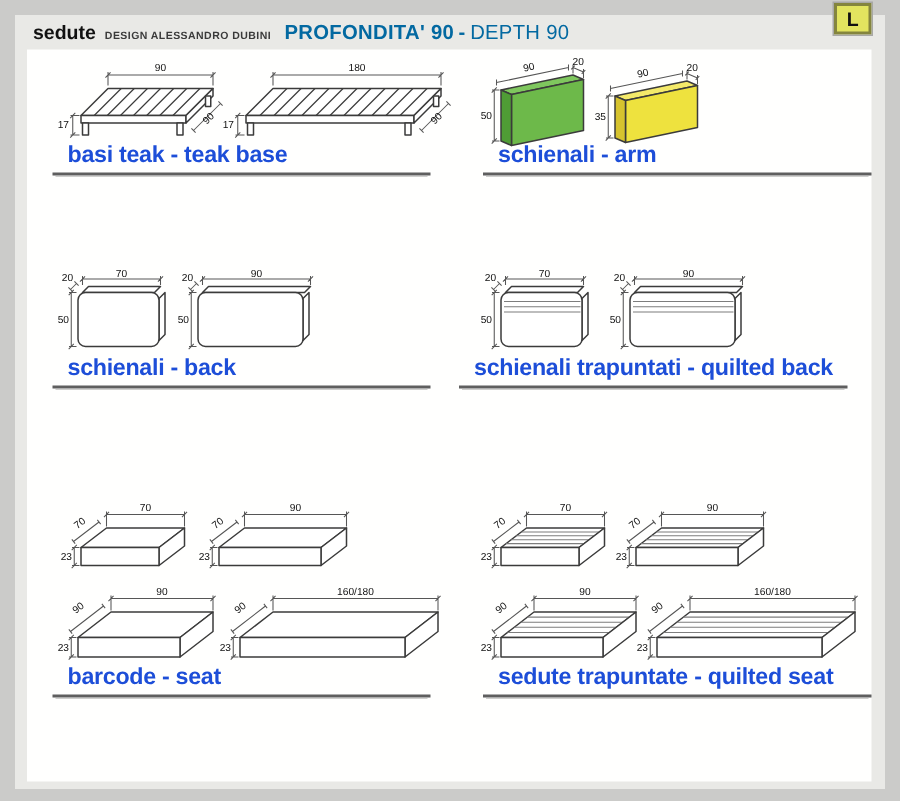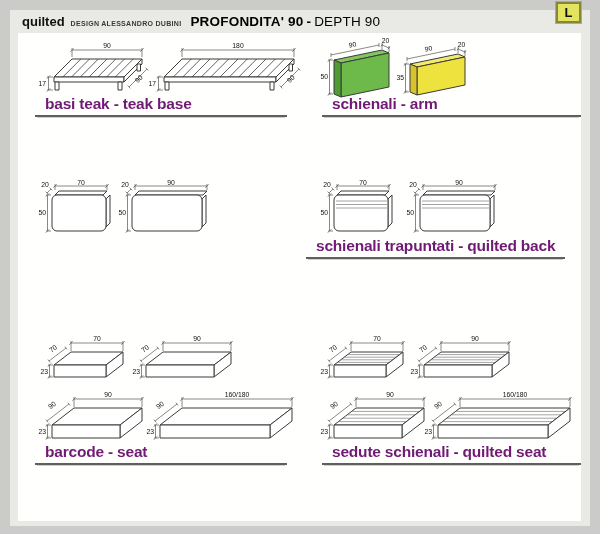--- a/index.html
+++ b/index.html
@@ -2,46 +2,46 @@
 <html><head>
 <meta charset="utf-8">
 <style>
   * { margin:0; padding:0; box-sizing:border-box; }
   html,body { font-family:"Liberation Sans", sans-serif; background:#b9b9b7; }
   .page { position:relative; width:600px; height:534px; background:#cbcbc9; overflow:hidden; }
   .inner { position:absolute; left:10px; top:10px; width:580px; height:516px; background:#e9e9e6; }
   .header { position:absolute; left:12px; top:4px; display:flex; align-items:baseline; white-space:nowrap; }
   .brand { font-weight:bold; font-size:13px; color:#111; letter-spacing:0; }
   .designer { margin-left:6px; font-weight:bold; font-size:7px; color:#3a3a3a; letter-spacing:0.3px; }
-  .title { margin-left:9px; font-size:13.5px; font-weight:bold; color:#000000; letter-spacing:0.2px; }
+  .title { margin-left:9px; font-size:13.5px; font-weight:bold; color:#0369a1; letter-spacing:0.2px; }
   .title .ts { margin:0 3px; }
   .title .te { font-weight:normal; }
   .badge { position:absolute; left:556px; top:2px; width:25px; height:21px; background:#e2e45f;
            border:2px solid #84853e; outline:1px solid #a8a8a6; color:#111; font-weight:bold;
            font-size:13px; text-align:center; line-height:17px; }
   .panel { position:absolute; left:8px; top:23px; width:563px; height:488px; background:#fffffe; }
-  .sec { position:absolute; font-weight:bold; font-size:15.5px; color:#701a75; letter-spacing:-0.2px;
+  .sec { position:absolute; font-weight:bold; font-size:15.5px; color:#1d4ed8; letter-spacing:-0.2px;
          line-height:16px; padding:2px 0 3px 10px; border-bottom:2px solid #5f5f5f;
          box-shadow:0 3px 0 -2px #cfcfcd; white-space:nowrap; }
   svg { position:absolute; overflow:visible; }
   .o  { fill:#fff; stroke:#3b3b3b; stroke-width:1; stroke-linejoin:round; }
   .l  { stroke:#3b3b3b; stroke-width:0.8; fill:none; }
   .q  { stroke:#7d7d7d; stroke-width:0.7; fill:none; }
   .d  { stroke:#565656; stroke-width:0.7; fill:none; }
   .af { stroke:#3b3b3b; stroke-width:1; stroke-linejoin:round; }
   text.t { font-family:"Liberation Sans", sans-serif; font-size:6.8px; fill:#101010; }
 </style>
 </head>
 <body>
 
 <div class="page">
   <div class="inner">
 
     <div class="header">
-      <span class="brand">quilted</span>
+      <span class="brand">sedute</span>
       <span class="designer">DESIGN ALESSANDRO DUBINI</span>
       <span class="title"><span class="tp">PROFONDITA' 90</span><span class="ts">-</span><span class="te">DEPTH 90</span></span>
     </div>
 
     <div class="panel">
 
       <svg style="left:20px;top:4px" width="112" height="64" viewBox="0 0 112 64">
         <g>
           <polygon class="o" points="16,40 86,40 104,22 34,22"></polygon>
           <path class="l" d="M24.8,40 L42.8,22 M33.5,40 L51.5,22 M42.3,40 L60.3,22 M51,40 L69,22 M59.8,40 L77.8,22 M68.5,40 L86.5,22 M77.3,40 L95.3,22"></path>
@@ -274,21 +274,22 @@
         <path class="d" d="M36,26 L36,16 M146,26 L146,16 M36,18 L146,18 M34.3,19.7 L37.7,16.3 M144.3,19.7 L147.7,16.3"></path>
         <text class="t" x="91" y="15.5" text-anchor="middle">160/180</text>
         <path class="d" d="M9,40 L31,23 M7.9,38.6 L10.1,41.4 M29.9,21.6 L32.1,24.4"></path>
         <text class="t" x="15.5" y="26" text-anchor="middle" transform="rotate(-38 15.5 26)">90</text>
         <path class="d" d="M13,44 L8,44 M13,57 L8,57 M9.5,44 L9.5,57 M7.8,45.7 L11.2,42.3 M7.8,58.7 L11.2,55.3"></path>
         <text class="t" x="8" y="53" text-anchor="end">23</text>
       </svg>
 
       <div class="sec" style="left:17px;top:61px;width:252px">basi teak - teak base</div>
       <div class="sec" style="left:304px;top:61px;width:259px">schienali - arm</div>
+      <div class="sec" style="left:17px;top:203px;width:252px">schienali - back</div>
       <div class="sec" style="left:288px;top:203px;width:259px">schienali trapuntati - quilted back</div>
       <div class="sec" style="left:17px;top:409px;width:252px">barcode - seat</div>
-      <div class="sec" style="left:304px;top:409px;width:259px">sedute schienali - quilted seat</div>
+      <div class="sec" style="left:304px;top:409px;width:259px">sedute trapuntate - quilted seat</div>
 
     </div>
   </div>
 
   <div class="badge">L</div>
 </div>
 
 </body></html>

